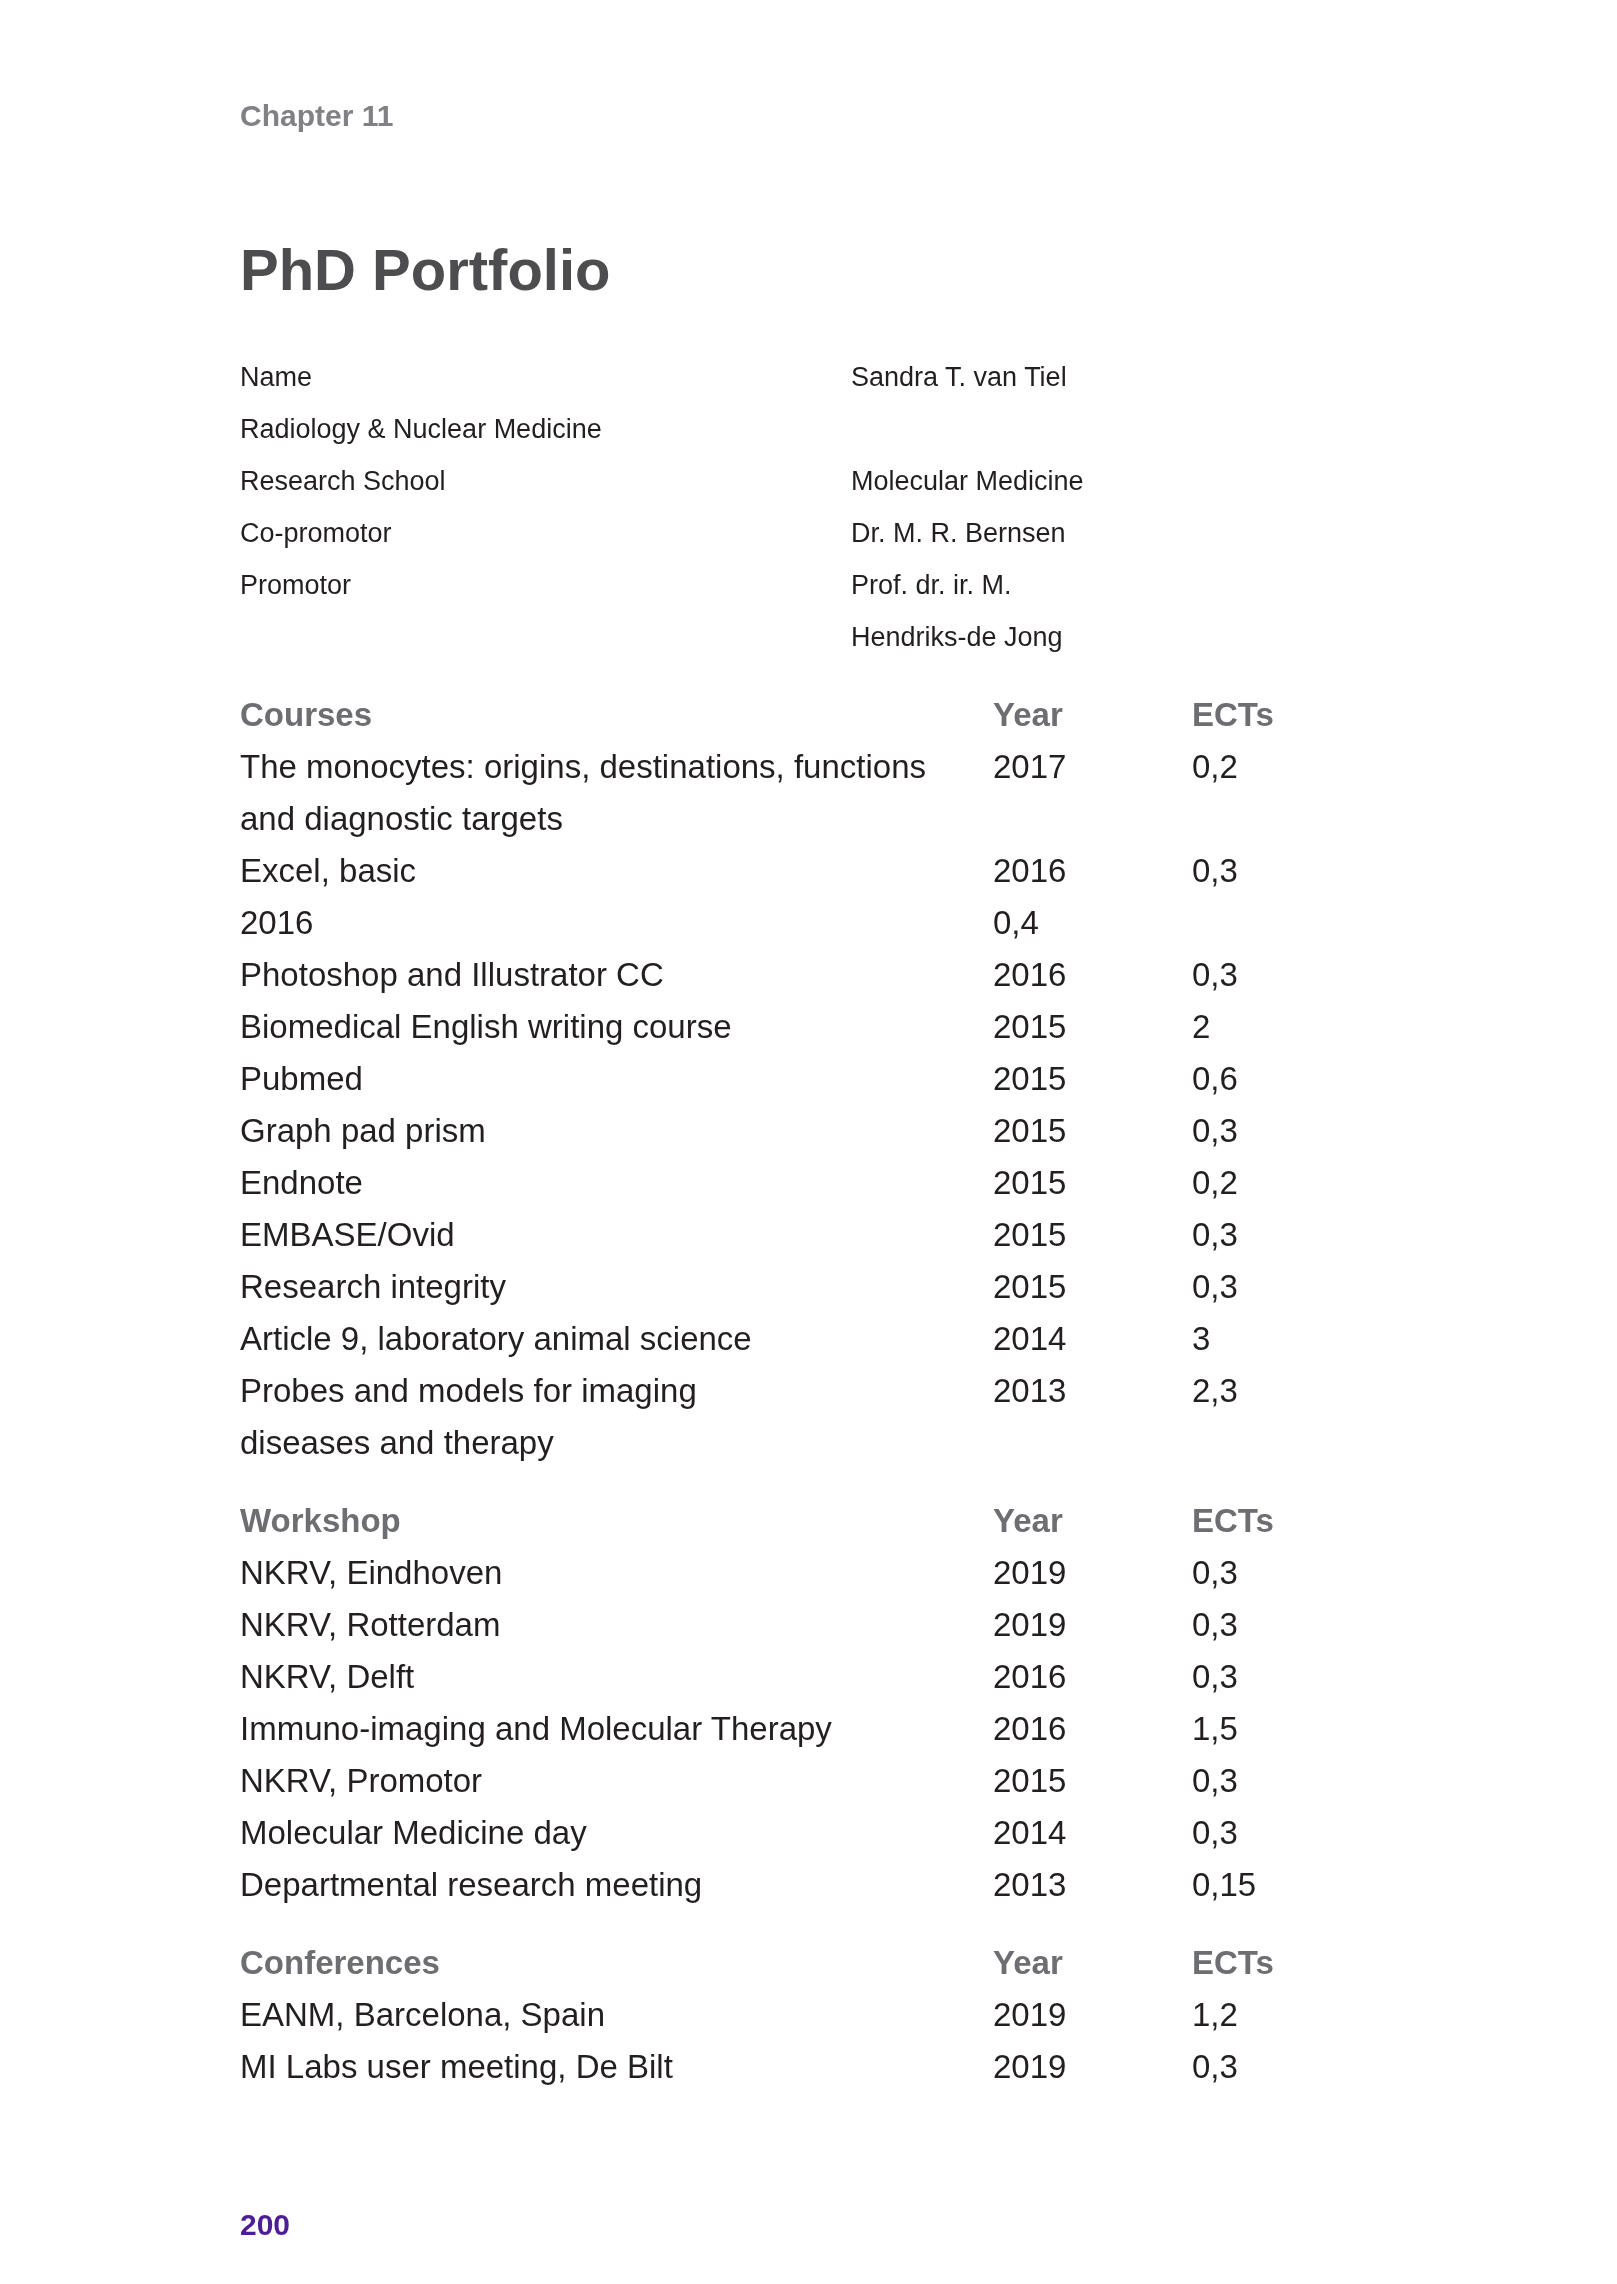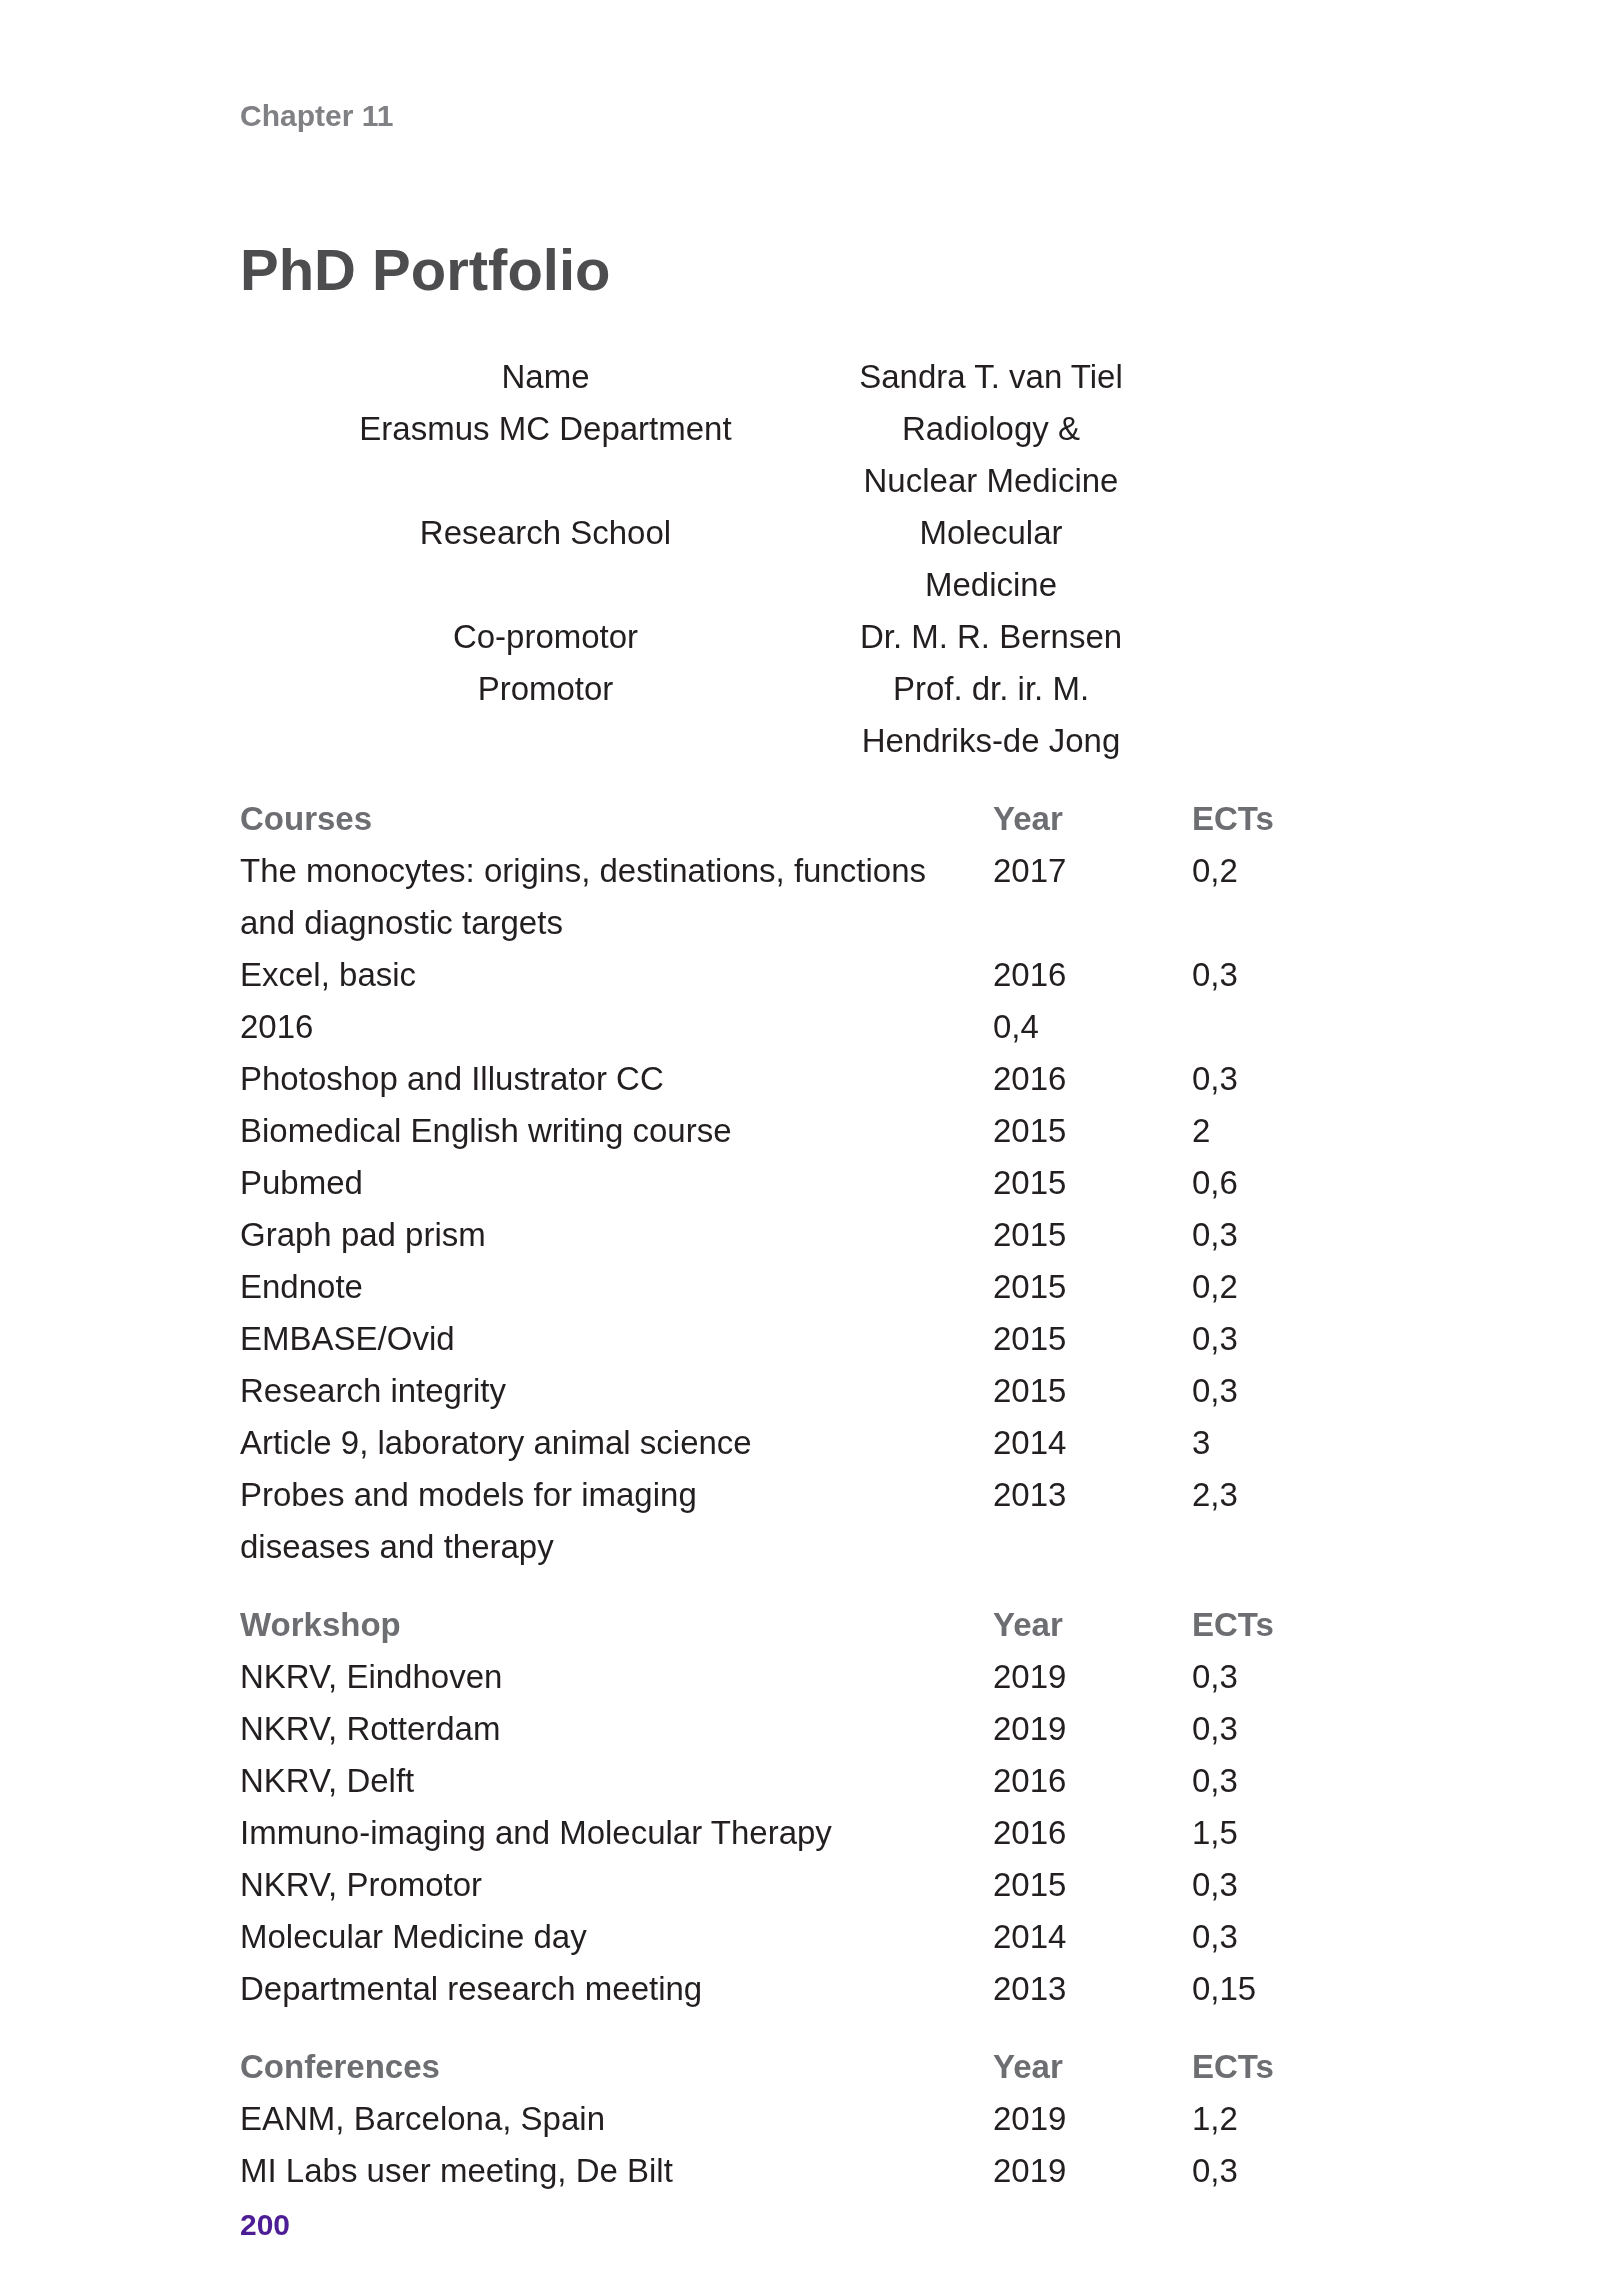--- a/index.html
+++ b/index.html
@@ -26,23 +26,22 @@
   }
   .title {
     margin-top: 107px;
     font-size: 58px;
     line-height: 58px;
     font-weight: 700;
     color: #4d4d4f;
   }
   .info {
     margin-top: 52px;
-    font-size: 33px;
+    font-size: 27px;
     line-height: 52px;
-    text-align: center;
   }
   .info-row { display: grid; grid-template-columns: 611px 1fr; }
   .section { margin-top: 26px; }
   .row {
     display: grid;
     grid-template-columns: 753px 199px 1fr;
     font-size: 33px;
     line-height: 52px;
   }
   .cell.name { white-space: pre; }
@@ -65,21 +64,20 @@
 
 <div class="page">
   <div class="chapter">Chapter 11</div>
   <h1 class="title">PhD Portfolio</h1>
   <div class="info">
       <div class="info-row">
         <div class="info-label">Name</div>
         <div class="info-value">Sandra T. van Tiel</div>
       </div>
       <div class="info-row">
-        <div class="info-label">Erasmus MC Department</div>
         <div class="info-value">Radiology &amp; Nuclear Medicine</div>
       </div>
       <div class="info-row">
         <div class="info-label">Research School</div>
         <div class="info-value">Molecular Medicine</div>
       </div>
       <div class="info-row">
         <div class="info-label">Co-promotor</div>
         <div class="info-value">Dr. M. R. Bernsen</div>
       </div>

